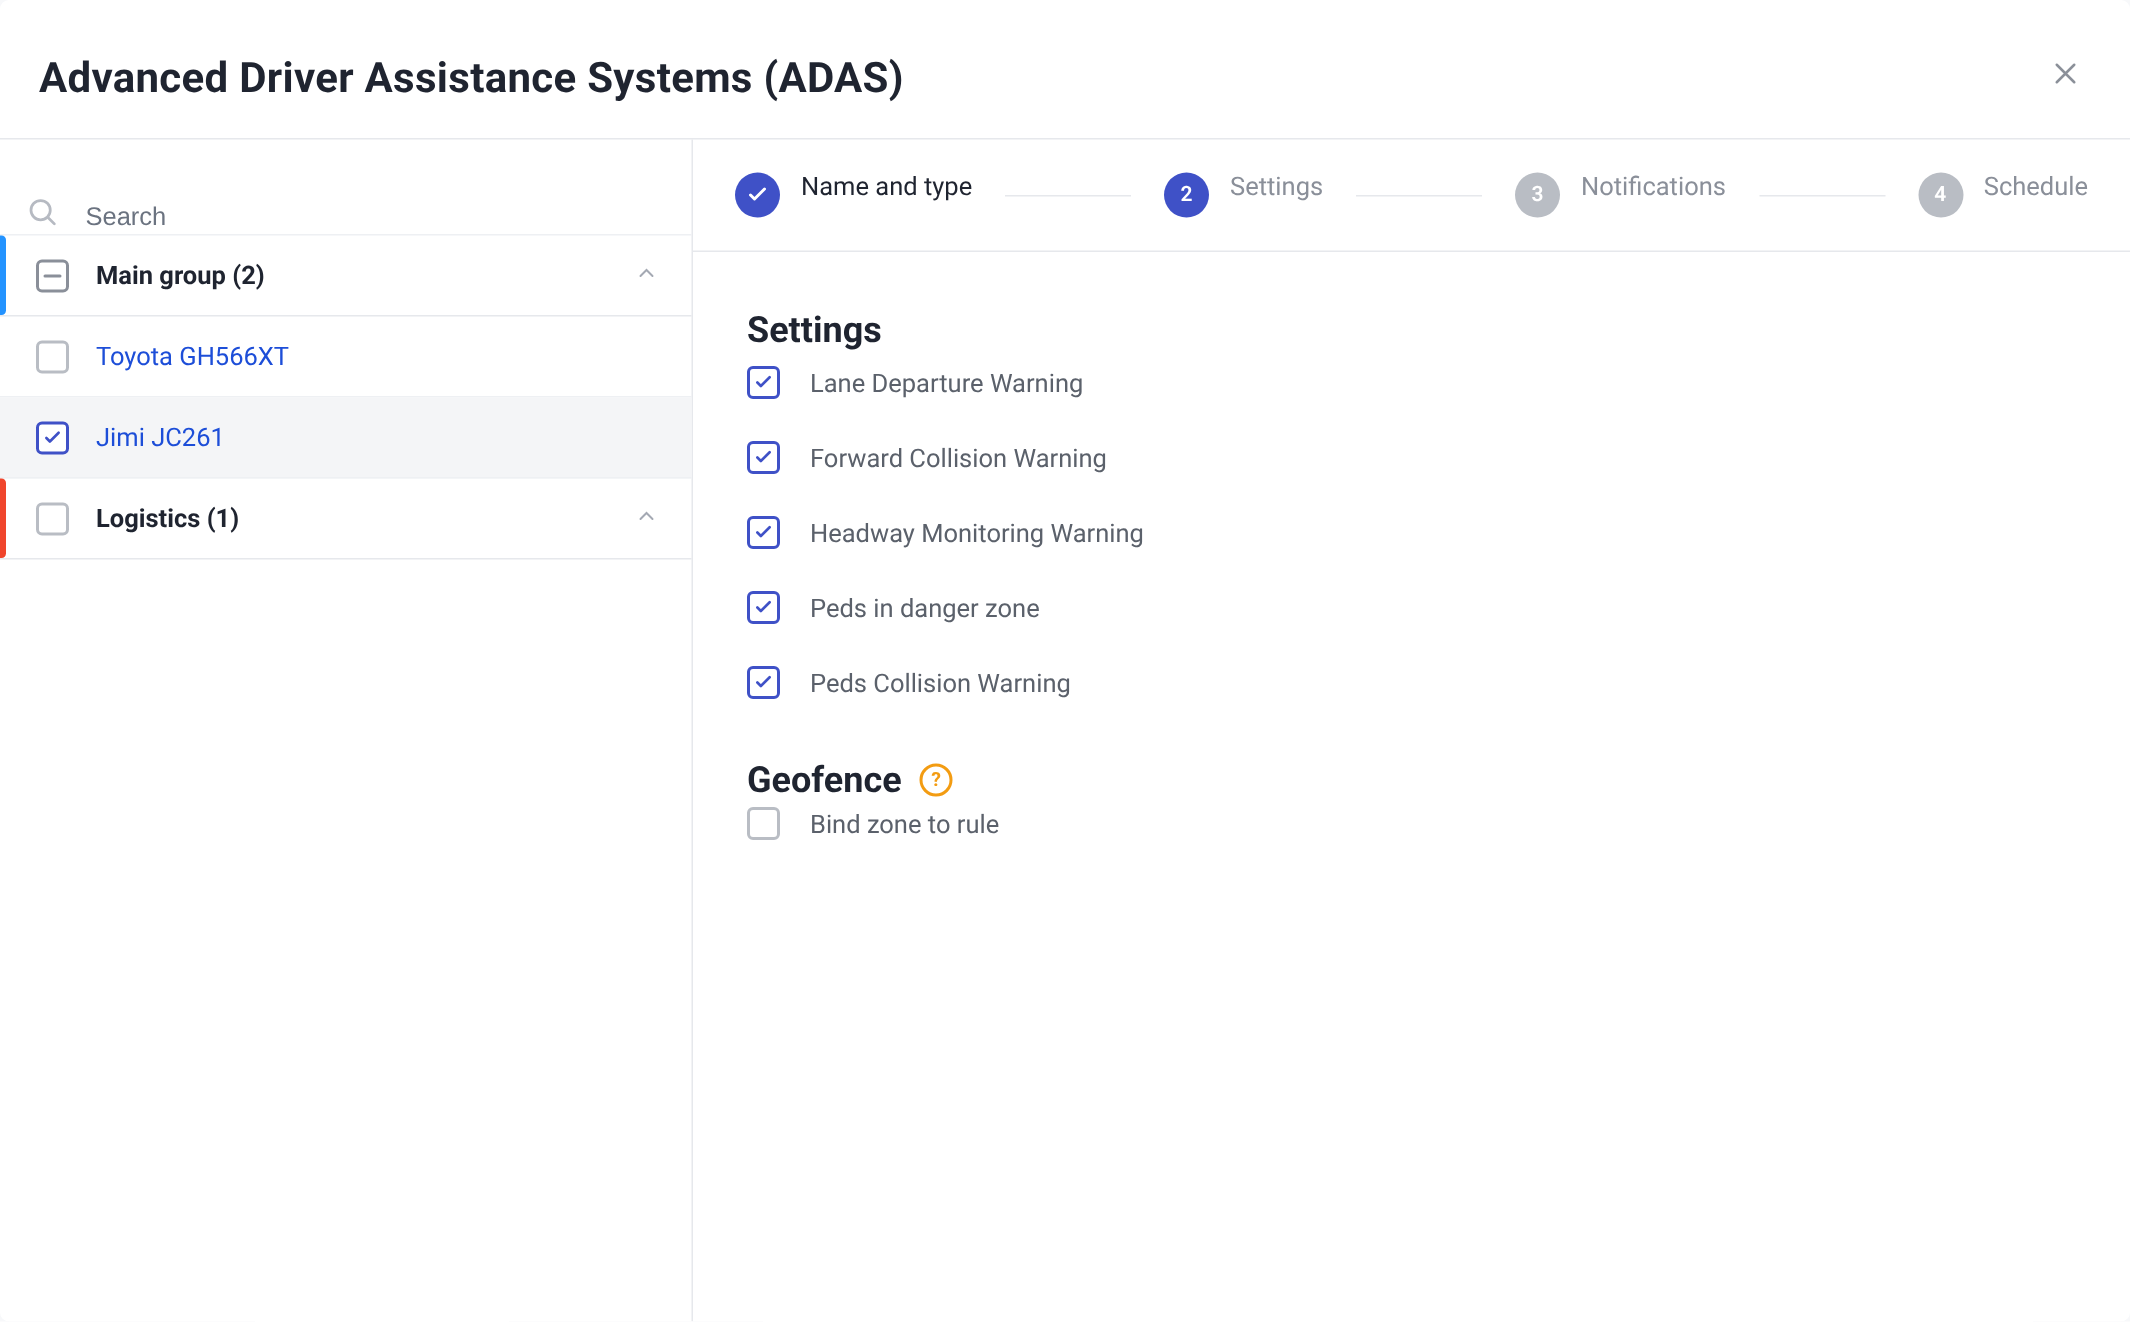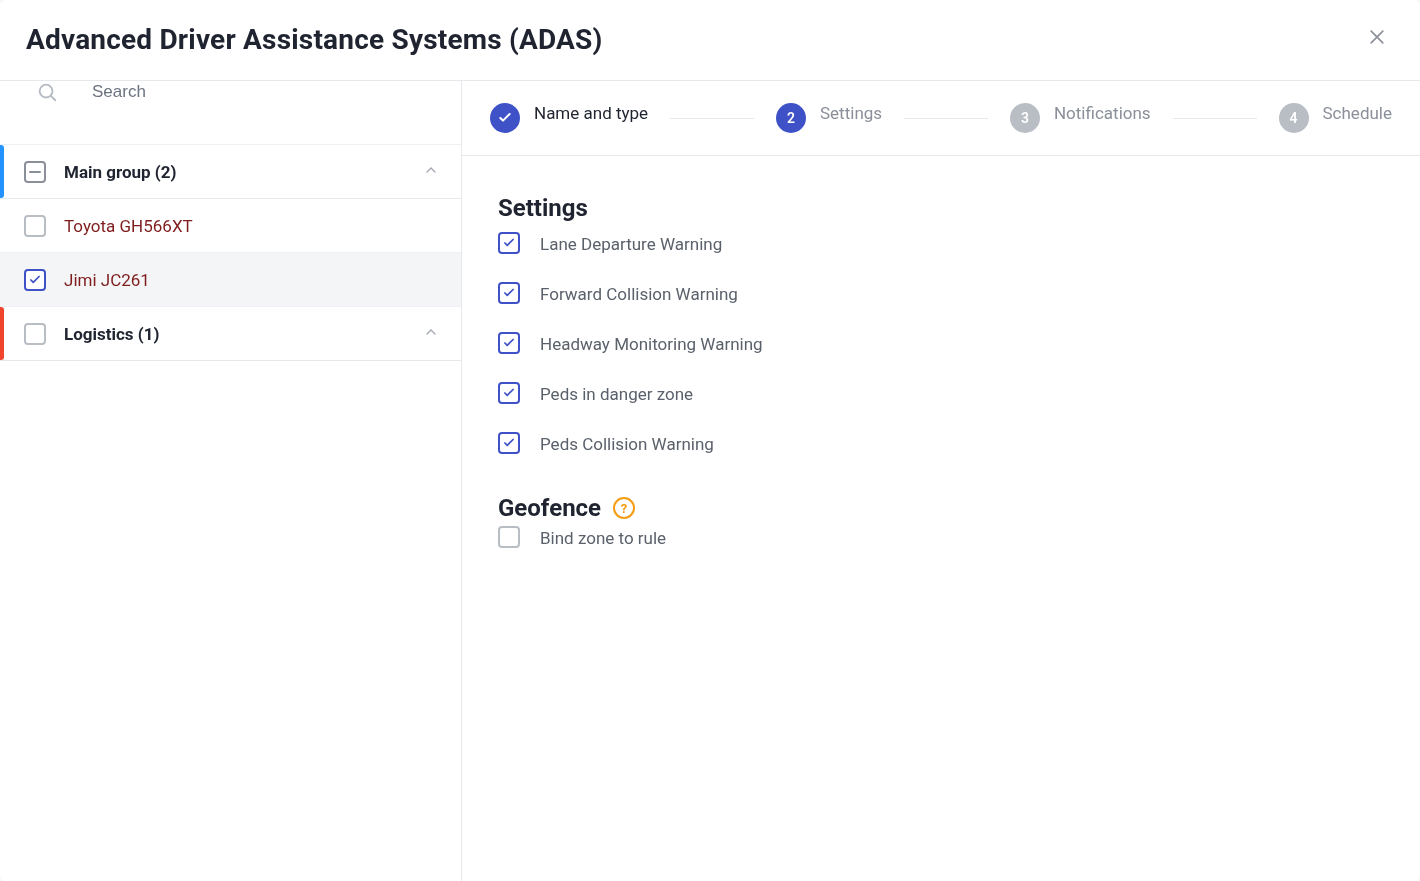--- a/index.html
+++ b/index.html
@@ -31,21 +31,21 @@
     position:relative;
     display:flex;
     flex-direction:column;
     overflow:hidden;
     border-radius:6px;
   }
   .header{
     display:flex;
     align-items:center;
     justify-content:space-between;
-    padding:22px 26px 24px 26px;
+    padding:34px 26px 24px 26px;
     border-bottom:1px solid var(--line);
   }
   .title{
     font-size:28px;
     font-weight:700;
     letter-spacing:0.2px;
   }
   .close{
     width:34px;height:34px;display:flex;align-items:center;justify-content:center;
     color:#8b9099;border-radius:6px;
@@ -60,37 +60,37 @@
   }
 
   
   .sidebar{
     width:462px;
     border-right:1px solid var(--line);
     display:flex;
     flex-direction:column;
   }
   .search{
-    display:flex;align-items:flex-start;gap:32px;
-    height:64px;padding:0 36px;color:var(--muted);
+    display:flex;align-items:flex-end;gap:16px;
+    height:64px;padding:0 17px;color:var(--muted);
     border-bottom:1px solid var(--line-soft);
   }
   .search .icon{color:#b6bac2}
   .search input{
     border:none;outline:none;flex:1;font-size:17px;color:var(--text);
     background:transparent;
   }
   .search input::placeholder{color:var(--muted)}
 
   .tree{display:flex;flex-direction:column;}
   .tree-item{display:flex;align-items:center;height:54px;padding:0 22px 0 24px;border-bottom:1px solid var(--line-soft);position:relative}
   .tree-item.group{border-bottom:1px solid var(--line)}
   .tree-item .label{font-size:17px;color:var(--text);margin-left:18px}
   .tree-item.group .label{font-weight:700}
-  .tree-item.child .label{color:#7f1d1d}
+  .tree-item.child .label{color:#1d4ed8}
   .tree-item.selected{background:#f4f5f7}
   .accent{position:absolute;left:0;top:0;bottom:0;width:4px;border-radius:0 3px 3px 0}
   .accent.blue{background:#2393ff}
   .accent.red{background:var(--red)}
   .chev{margin-left:auto;color:#a4a9b3}
 
   
   .chk{width:22px;height:22px;border:2px solid #b9bdc4;border-radius:4px;display:inline-flex;align-items:center;justify-content:center;background:#fff}
   .chk.minus{border-color:#8a8f99}
   .chk.minus::after{content:"";width:12px;height:2px;background:#8a8f99;border-radius:2px}

